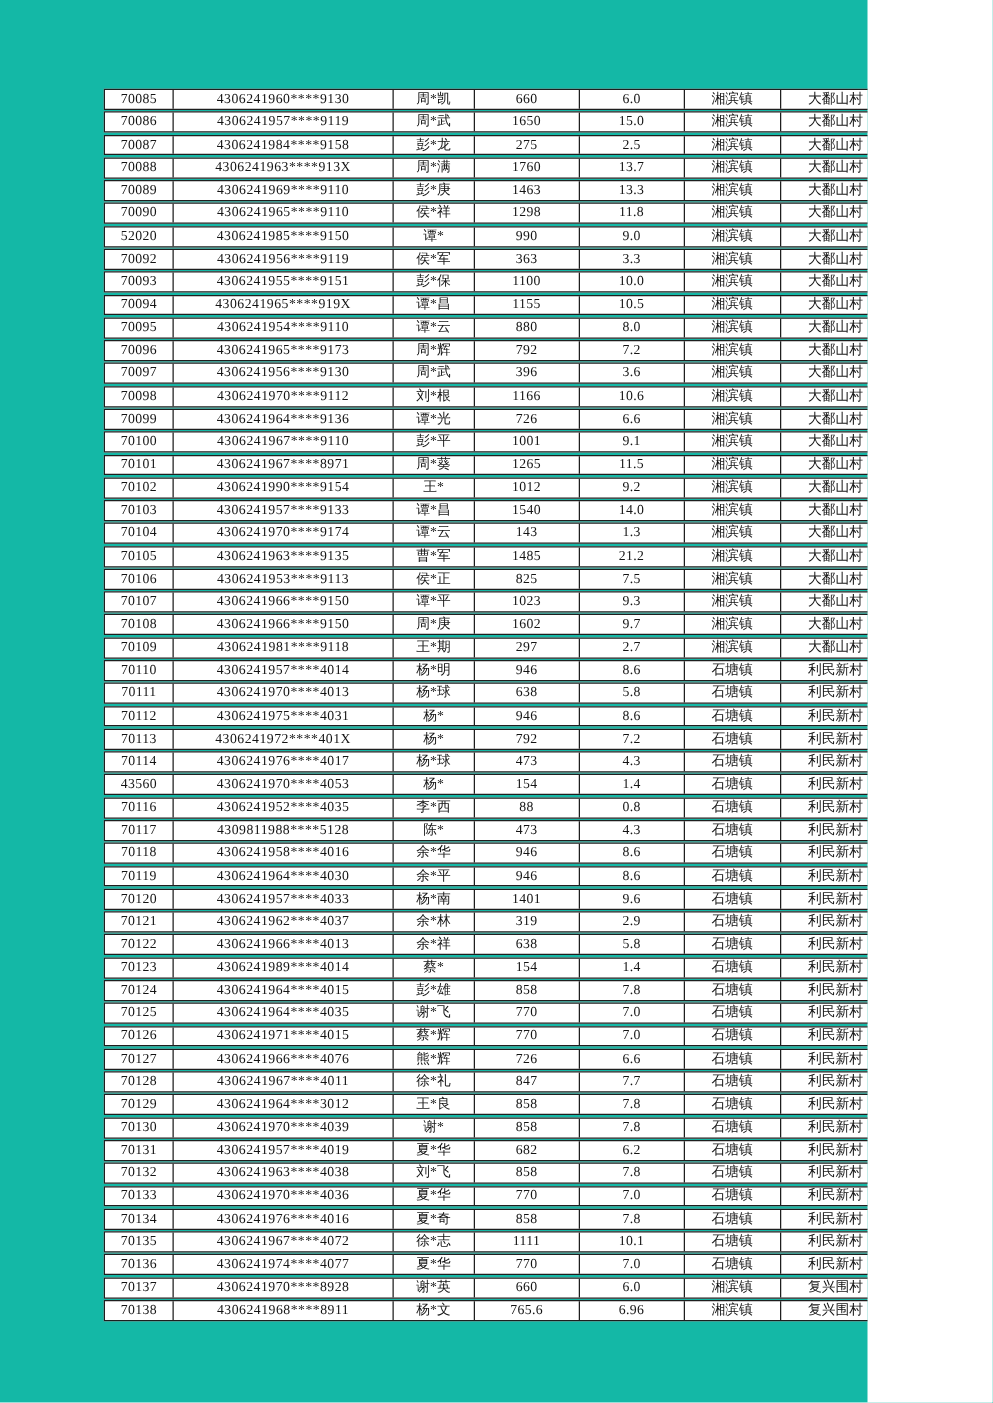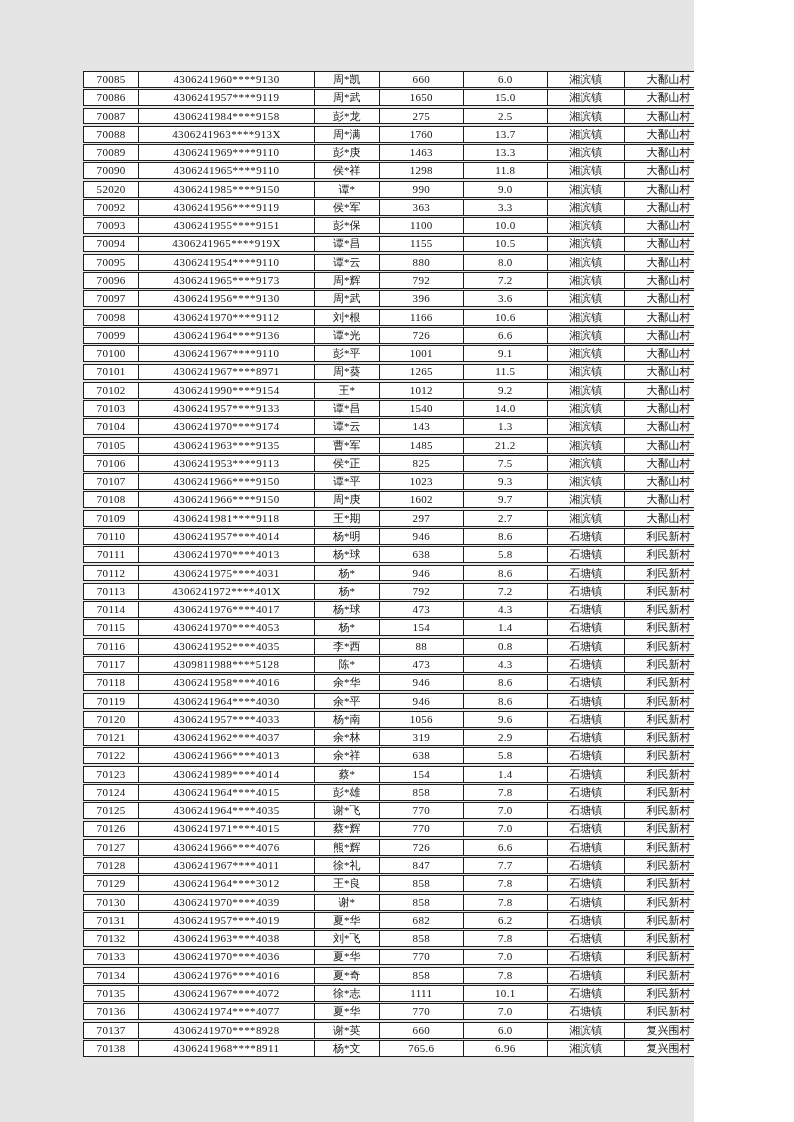--- a/index.html
+++ b/index.html
@@ -4,21 +4,21 @@
 <style>
   html, body {
     margin: 0;
     padding: 0;
     background: #ffffff;
   }
   .page {
     position: relative;
     width: 694px;
     height: 1122px;
-    background: #e5e5e5;
+    background: #14b8a6;
     overflow: hidden;
     font-family: "Liberation Serif", "DejaVu Serif", serif;
   }
   .datatable {
     position: absolute;
     left: 83px;
     top: 71px;
     width: 630px;
   }
   .trow {
@@ -320,21 +320,21 @@
       <div class="trow">
         <div class="tcell c-seq">70114</div>
         <div class="tcell c-id">4306241976****4017</div>
         <div class="tcell c-name">杨*球</div>
         <div class="tcell c-amt">473</div>
         <div class="tcell c-rate">4.3</div>
         <div class="tcell c-town">石塘镇</div>
         <div class="tcell c-vill">利民新村</div>
       </div>
       <div class="trow">
-        <div class="tcell c-seq">70115</div>
+        <div class="tcell c-seq">43560</div>
         <div class="tcell c-id">4306241970****4053</div>
         <div class="tcell c-name">杨*</div>
         <div class="tcell c-amt">154</div>
         <div class="tcell c-rate">1.4</div>
         <div class="tcell c-town">石塘镇</div>
         <div class="tcell c-vill">利民新村</div>
       </div>
       <div class="trow">
         <div class="tcell c-seq">70116</div>
         <div class="tcell c-id">4306241952****4035</div>
@@ -368,21 +368,21 @@
         <div class="tcell c-name">余*平</div>
         <div class="tcell c-amt">946</div>
         <div class="tcell c-rate">8.6</div>
         <div class="tcell c-town">石塘镇</div>
         <div class="tcell c-vill">利民新村</div>
       </div>
       <div class="trow">
         <div class="tcell c-seq">70120</div>
         <div class="tcell c-id">4306241957****4033</div>
         <div class="tcell c-name">杨*南</div>
-        <div class="tcell c-amt">1056</div>
+        <div class="tcell c-amt">1401</div>
         <div class="tcell c-rate">9.6</div>
         <div class="tcell c-town">石塘镇</div>
         <div class="tcell c-vill">利民新村</div>
       </div>
       <div class="trow">
         <div class="tcell c-seq">70121</div>
         <div class="tcell c-id">4306241962****4037</div>
         <div class="tcell c-name">余*林</div>
         <div class="tcell c-amt">319</div>
         <div class="tcell c-rate">2.9</div>

